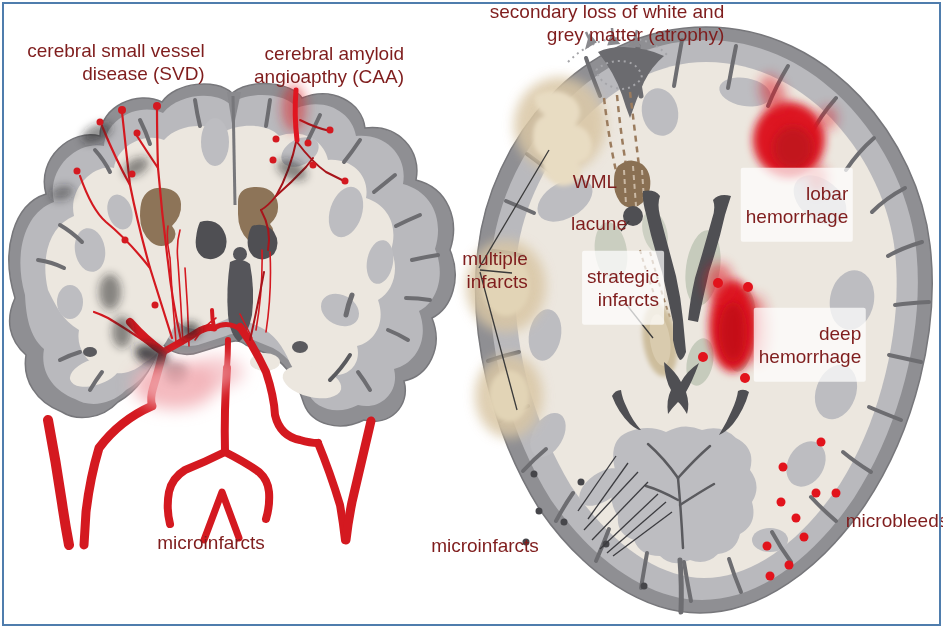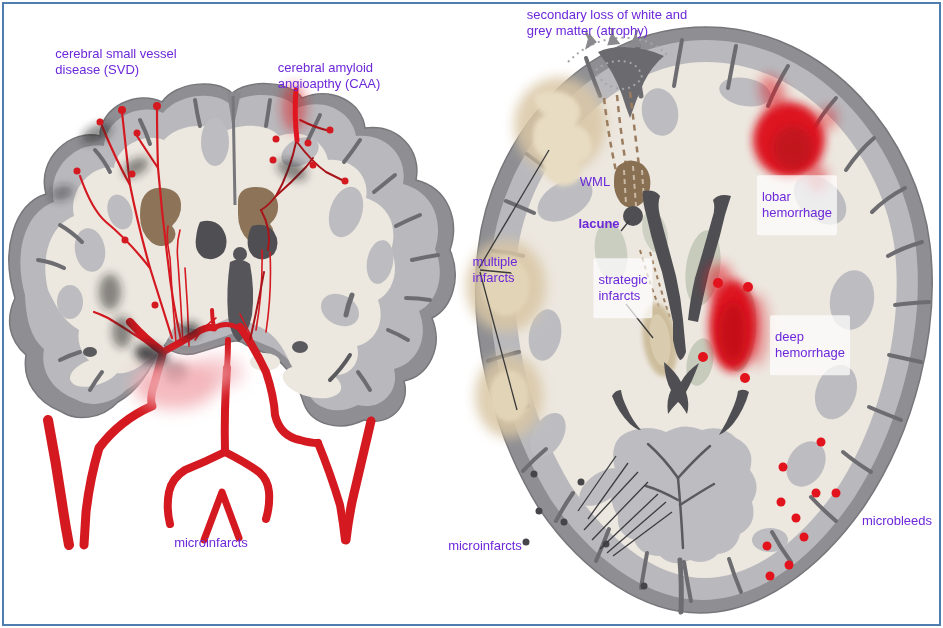--- a/index.html
+++ b/index.html
@@ -2,21 +2,21 @@
 <html><head>
 <meta charset="utf-8">
 <style>
   html,body{margin:0;padding:0;background:#ffffff;}
   .frame{position:relative;width:943px;height:628px;background:#ffffff;overflow:hidden;
          font-family:"Liberation Sans", sans-serif;}
   .border-frame{position:absolute;left:2px;top:2px;right:2px;bottom:2px;
          border:2.5px solid #4f7dad;pointer-events:none;}
   .art{position:absolute;left:0;top:0;}
   .label{position:absolute;transform:translate(-50%,-50%);
-         font-size:13px;line-height:1.22;color:#6d28d9;text-align:left;
+         font-size:19px;line-height:1.22;color:#7f1d1d;text-align:right;
          white-space:pre-line;}
   .boxed{background:rgba(255,255,255,.72);padding:14px 5px;border-radius:2px;}
 </style>
 </head>
 <body>
 
 <div class="frame">
 
 <svg class="art" width="943" height="628" viewBox="0 0 943 628">
   <defs>
@@ -410,28 +410,28 @@
       <line x1="480" y1="270" x2="512" y2="273"></line>
       <line x1="480" y1="272" x2="517" y2="410"></line>
       <line x1="621" y1="231" x2="629" y2="221"></line>
       <line x1="626" y1="304" x2="653" y2="338"></line>
     </g>
   </g>
 </svg>
 
 <div class="label" style="left:116px;top:62px;">cerebral small vessel
 disease (SVD)</div>
-<div class="label" style="left:329px;top:65px;margin-top:11px;">cerebral amyloid
+<div class="label" style="left:329px;top:65px;">cerebral amyloid
 angioapthy (CAA)</div>
 <div class="label" style="left:211px;top:543px;">microinfarcts</div>
 
 <div class="label" style="left:607px;top:23px;">secondary loss of white and
 grey matter (atrophy)</div>
 <div class="label" style="left:595px;top:182px;">WML</div>
-<div class="label" style="left:599px;top:224px;font-weight:bold;">lacune</div>
+<div class="label" style="left:599px;top:224px;">lacune</div>
 <div class="label boxed" style="left:797px;top:205px;">lobar
 hemorrhage</div>
 <div class="label" style="left:451px;top:270px;margin-left:44px;">multiple
 infarcts</div>
 <div class="label boxed" style="left:623px;top:288px;">strategic
 infarcts</div>
 <div class="label boxed" style="left:810px;top:345px;">deep
 hemorrhage</div>
 <div class="label" style="left:897px;top:521px;">microbleeds</div>
 <div class="label" style="left:485px;top:546px;">microinfarcts</div>

